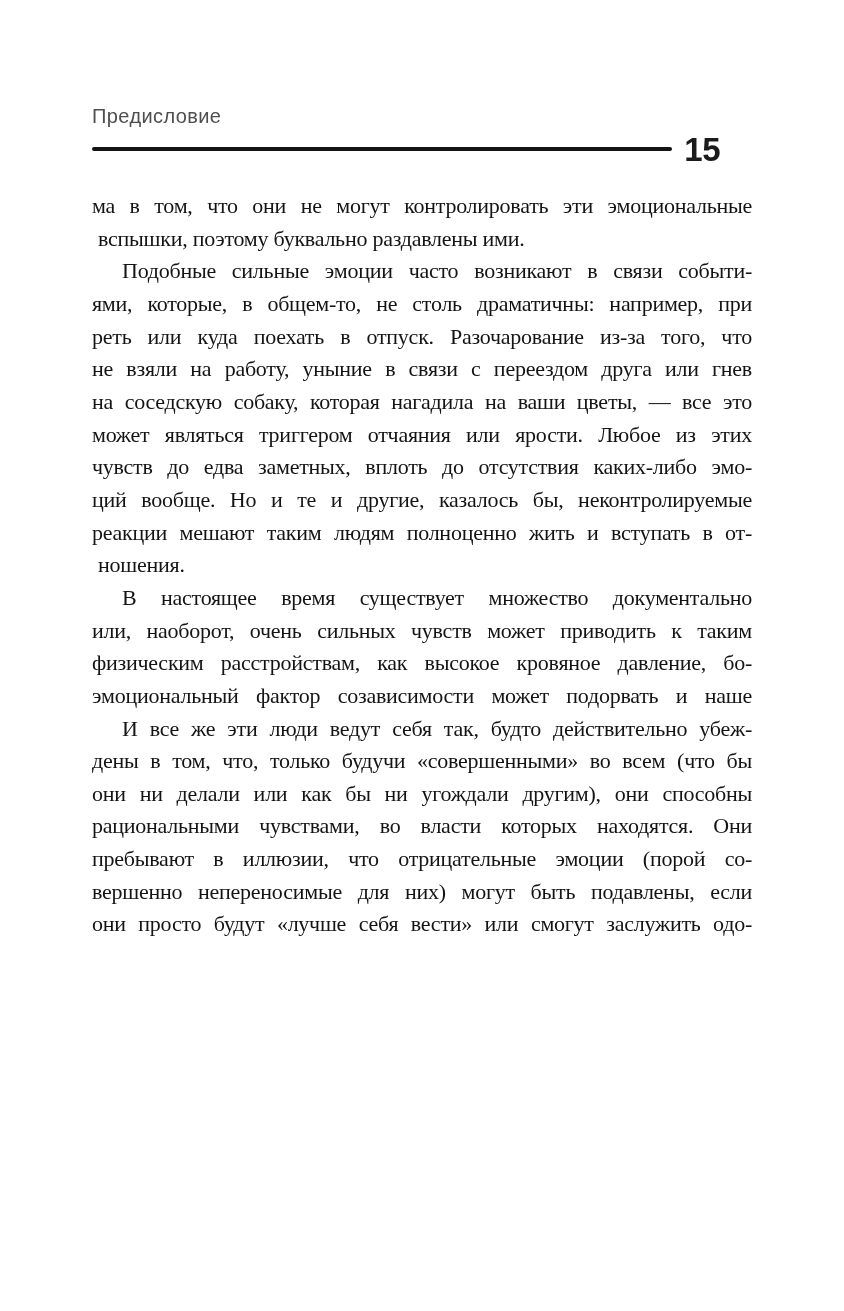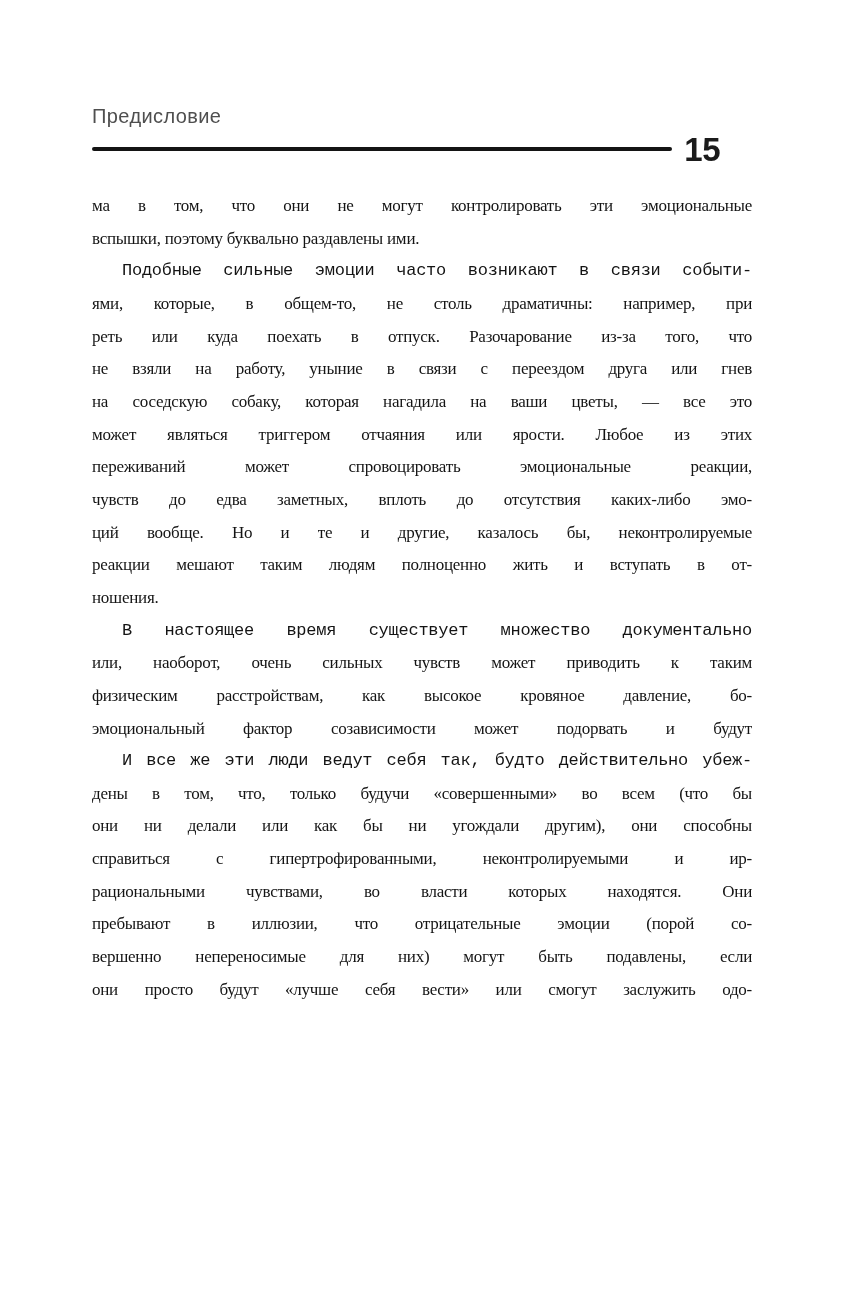--- a/index.html
+++ b/index.html
@@ -51,37 +51,37 @@
     line-height: 1;
     letter-spacing: -0.5px;
   }
   
   .body-text {
     position: absolute;
     left: 92px;
     top: 190px;
     width: 660px;
     font-family: "Liberation Serif", serif;
-    font-size: 17px;
+    font-size: 22px;
     line-height: 32.65px;
     letter-spacing: -0.25px;
     color: var(--body-text, #141414);
   }
   .paragraph { margin: 0; }
   .line {
     text-align: justify;
     text-align-last: justify;
     white-space: normal;
   }
   .line.para-end {
     text-align-last: left;
+    margin-left: 6px;
   }
   .line.indent {
     text-indent: 30px;
-    font-family: Liberation Mono, monospace;
   }
 </style>
 </head>
 <body>
 
 <div class="page">
 
   <div class="running-title">Предисловие</div>
 
   <div class="header-rule-row">
@@ -94,37 +94,35 @@
         <div class="line">ма в том, что они не могут контролировать эти эмоциональные</div>
         <div class="line para-end">вспышки, поэтому буквально раздавлены ими.</div>
       </div>
       <div class="paragraph">
         <div class="line indent">Подобные сильные эмоции часто возникают в связи событи-</div>
         <div class="line">ями, которые, в общем-то, не столь драматичны: например, при</div>
         <div class="line">реть или куда поехать в отпуск. Разочарование из-за того, что</div>
         <div class="line">не взяли на работу, уныние в связи с переездом друга или гнев</div>
         <div class="line">на соседскую собаку, которая нагадила на ваши цветы, — все это</div>
         <div class="line">может являться триггером отчаяния или ярости. Любое из этих</div>
-        <div class="line">переживаний может спровоцировать эмоциональные реакции,</div>
         <div class="line">чувств до едва заметных, вплоть до отсутствия каких-либо эмо-</div>
         <div class="line">ций вообще. Но и те и другие, казалось бы, неконтролируемые</div>
         <div class="line">реакции мешают таким людям полноценно жить и вступать в от-</div>
         <div class="line para-end">ношения.</div>
       </div>
       <div class="paragraph">
         <div class="line indent">В настоящее время существует множество документально</div>
         <div class="line">или, наоборот, очень сильных чувств может приводить к таким</div>
         <div class="line">физическим расстройствам, как высокое кровяное давление, бо-</div>
-        <div class="line">эмоциональный фактор созависимости может подорвать и будут</div>
+        <div class="line">эмоциональный фактор созависимости может подорвать и наше</div>
       </div>
       <div class="paragraph">
         <div class="line indent">И все же эти люди ведут себя так, будто действительно убеж-</div>
         <div class="line">дены в том, что, только будучи «совершенными» во всем (что бы</div>
         <div class="line">они ни делали или как бы ни угождали другим), они способны</div>
-        <div class="line">справиться с гипертрофированными, неконтролируемыми и ир-</div>
         <div class="line">рациональными чувствами, во власти которых находятся. Они</div>
         <div class="line">пребывают в иллюзии, что отрицательные эмоции (порой со-</div>
         <div class="line">вершенно непереносимые для них) могут быть подавлены, если</div>
         <div class="line">они просто будут «лучше себя вести» или смогут заслужить одо-</div>
       </div>
     </div>
 
 </div>
 
 </body></html>

